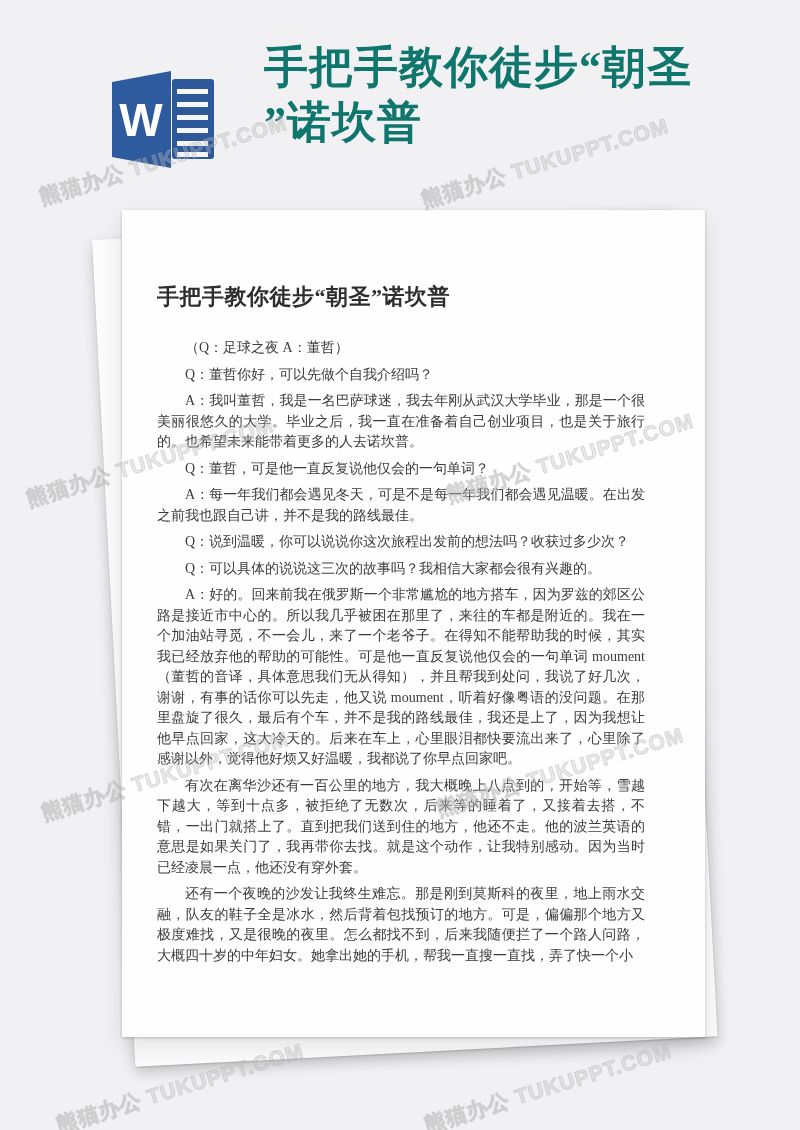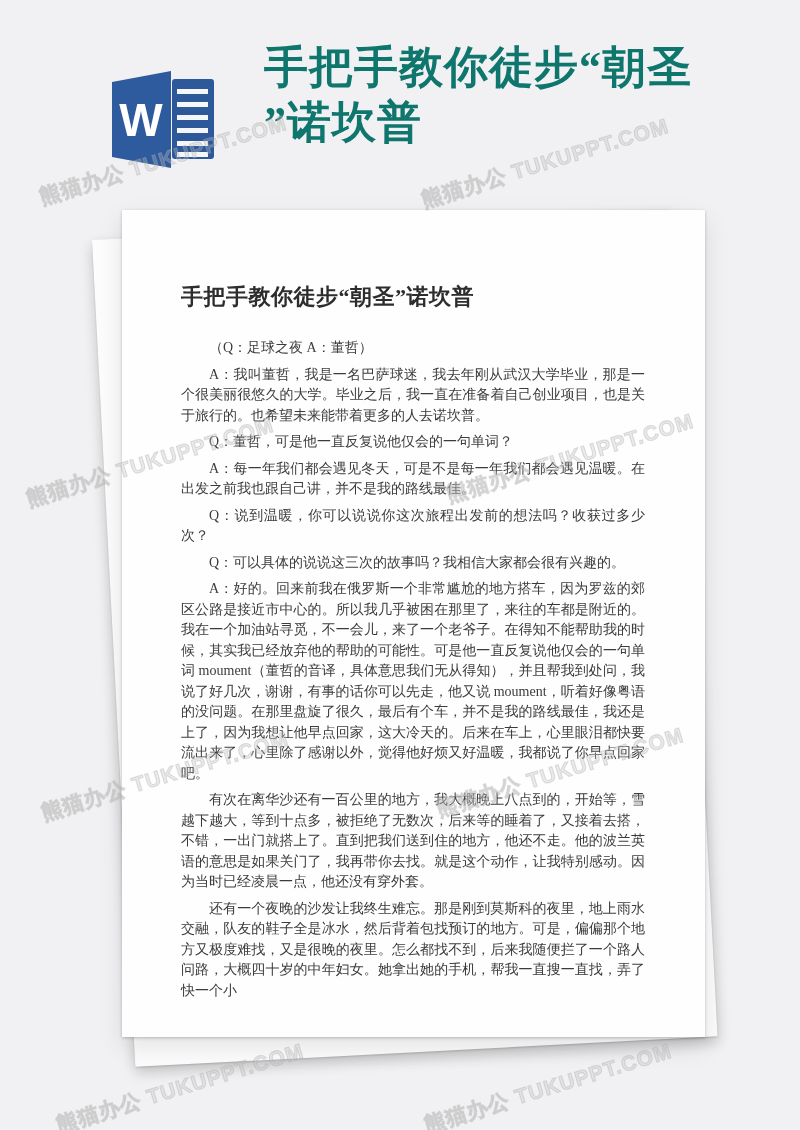--- a/index.html
+++ b/index.html
@@ -29,21 +29,21 @@
     transform:rotate(-3deg);transform-origin:top left;
     background:#fcfcfd;
     box-shadow:0 6px 14px rgba(0,0,0,.20), 0 1px 2px rgba(0,0,0,.15);
     z-index:1;
   }
   .page-main{
     left:122px;top:210px;width:583px;height:827px;
     box-shadow:0 1px 3px rgba(0,0,0,.22), 0 10px 24px rgba(0,0,0,.10);
     z-index:2;
     box-sizing:border-box;
-    padding:72px 60px 0 59px;
+    padding:72px 60px 0 35px;
   }
   .doc-title{
     margin:0 0 26px 0;
     font-size:22px;line-height:30px;font-weight:600;
     color:#2d2d2d;letter-spacing:.5px;
   }
   .doc-body p{
     margin:0 0 6px 0;
     font-size:14px;line-height:20.5px;
     color:#3b3b3b;
@@ -86,20 +86,21 @@
       <span class="t-line">”诺坎普</span>
     </h1>
   </div>
 
   <div class="page page-back"></div>
 
   <div class="page page-main">
     <h2 class="doc-title">手把手教你徒步“朝圣”诺坎普</h2>
     <div class="doc-body" id="doc-body">
         <p>（Q：足球之夜 A：董哲）</p>
+        <p>Q：董哲你好，可以先做个自我介绍吗？</p>
         <p>A：我叫董哲，我是一名巴萨球迷，我去年刚从武汉大学毕业，那是一个很美丽很悠久的大学。毕业之后，我一直在准备着自己创业项目，也是关于旅行的。也希望未来能带着更多的人去诺坎普。</p>
         <p>Q：董哲，可是他一直反复说他仅会的一句单词？</p>
         <p>A：每一年我们都会遇见冬天，可是不是每一年我们都会遇见温暖。在出发之前我也跟自己讲，并不是我的路线最佳。</p>
         <p>Q：说到温暖，你可以说说你这次旅程出发前的想法吗？收获过多少次？</p>
         <p>Q：可以具体的说说这三次的故事吗？我相信大家都会很有兴趣的。</p>
         <p>A：好的。回来前我在俄罗斯一个非常尴尬的地方搭车，因为罗兹的郊区公路是接近市中心的。所以我几乎被困在那里了，来往的车都是附近的。我在一个加油站寻觅，不一会儿，来了一个老爷子。在得知不能帮助我的时候，其实我已经放弃他的帮助的可能性。可是他一直反复说他仅会的一句单词 moument（董哲的音译，具体意思我们无从得知），并且帮我到处问，我说了好几次，谢谢，有事的话你可以先走，他又说 moument，听着好像粤语的没问题。在那里盘旋了很久，最后有个车，并不是我的路线最佳，我还是上了，因为我想让他早点回家，这大冷天的。后来在车上，心里眼泪都快要流出来了，心里除了感谢以外，觉得他好烦又好温暖，我都说了你早点回家吧。</p>
         <p>有次在离华沙还有一百公里的地方，我大概晚上八点到的，开始等，雪越下越大，等到十点多，被拒绝了无数次，后来等的睡着了，又接着去搭，不错，一出门就搭上了。直到把我们送到住的地方，他还不走。他的波兰英语的意思是如果关门了，我再带你去找。就是这个动作，让我特别感动。因为当时已经凌晨一点，他还没有穿外套。</p>
         <p>还有一个夜晚的沙发让我终生难忘。那是刚到莫斯科的夜里，地上雨水交融，队友的鞋子全是冰水，然后背着包找预订的地方。可是，偏偏那个地方又极度难找，又是很晚的夜里。怎么都找不到，后来我随便拦了一个路人问路，大概四十岁的中年妇女。她拿出她的手机，帮我一直搜一直找，弄了快一个小</p>
       </div>
   </div>

